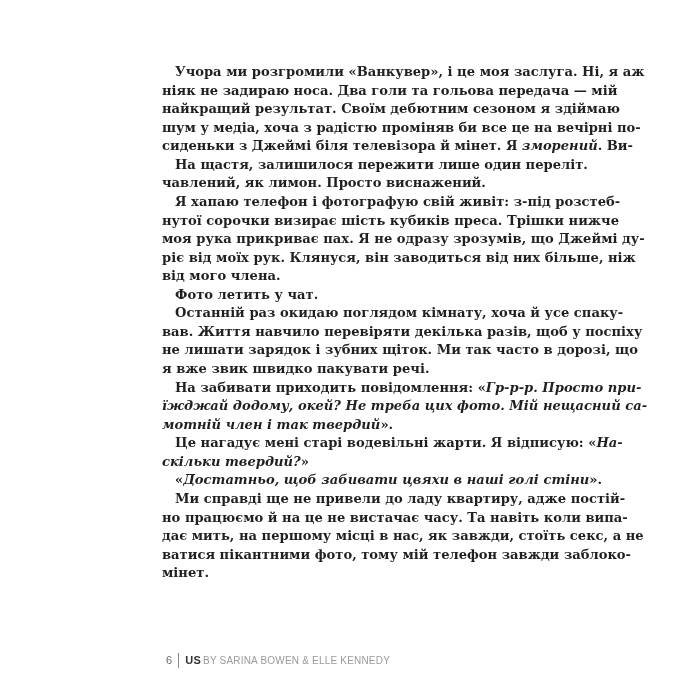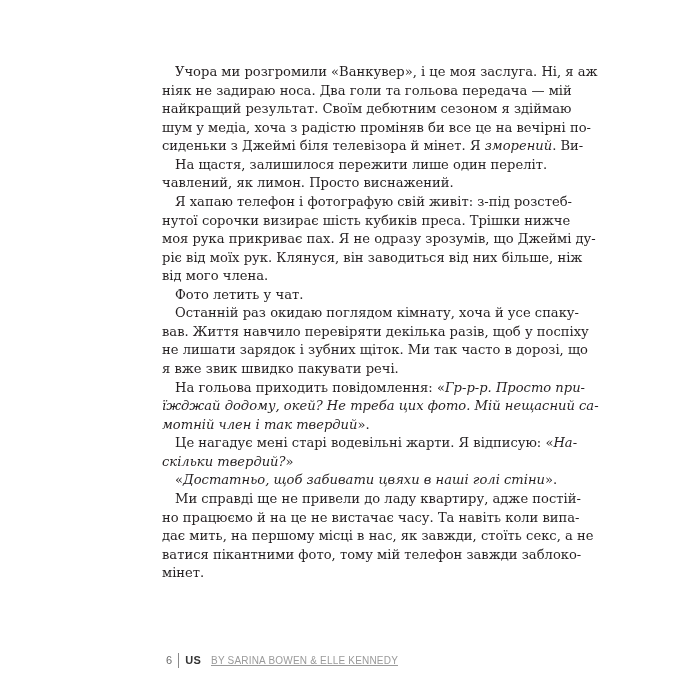--- a/index.html
+++ b/index.html
@@ -21,20 +21,21 @@
     }
     .text-block {
       position: absolute;
       left: 162px;
       top: 63px;
       width: 371px;
       font-family: "DejaVu Serif", "Liberation Serif", serif;
       font-size: 13.1px;
       line-height: 18.57px;
       color: #231f20;
+      font-weight: bold;
     }
     .line {
       display: block;
       white-space: nowrap;
       text-align: justify;
       text-align-last: justify;
       height: 18.57px;
       overflow: visible;
     }
     .line.indent { padding-left: 13px; }
@@ -60,26 +61,25 @@
       display: inline-block;
       width: 1px;
       height: 15px;
       background: #8a8a8a;
       margin: 0 6px 0 6px;
     }
     .footer .short-title {
       font-weight: bold;
       color: #333333;
       font-size: 11px;
-      margin-right: 10px;
+      margin-right: 2px;
     }
     .footer .byline {
       color: #9a9a9a;
       font-size: 10px;
-      text-decoration: underline;
     }
   </style>
 </head>
 <body>
 
 <div class="page">
   <div class="text-block" id="text-block">
       <span class="line indent"><span>Учора ми розгромили «Ванкувер», і це моя заслуга. Ні, я аж</span></span>
       <span class="line"><span>ніяк не задираю носа. Два голи та гольова передача — мій</span></span>
       <span class="line"><span>найкращий результат. Своїм дебютним сезоном я здіймаю</span></span>
@@ -90,21 +90,21 @@
       <span class="line indent"><span>Я хапаю телефон і фотографую свій живіт: з-під розстеб-</span></span>
       <span class="line"><span>нутої сорочки визирає шість кубиків преса. Трішки нижче</span></span>
       <span class="line"><span>моя рука прикриває пах. Я не одразу зрозумів, що Джеймі ду-</span></span>
       <span class="line"><span>ріє від моїх рук. Клянуся, він заводиться від них більше, ніж</span></span>
       <span class="line last"><span>від мого члена.</span></span>
       <span class="line indent last"><span>Фото летить у чат.</span></span>
       <span class="line indent"><span>Останній раз окидаю поглядом кімнату, хоча й усе спаку-</span></span>
       <span class="line"><span>вав. Життя навчило перевіряти декілька разів, щоб у поспіху</span></span>
       <span class="line"><span>не лишати зарядок і зубних щіток. Ми так часто в дорозі, що</span></span>
       <span class="line last"><span>я вже звик швидко пакувати речі.</span></span>
-      <span class="line indent"><span>На гольова приходить повідомлення: «</span><i>Гр-р-р. Просто при-</i></span>
+      <span class="line indent"><span>На забивати приходить повідомлення: «</span><i>Гр-р-р. Просто при-</i></span>
       <span class="line"><span></span><i>їжджай додому, окей? Не треба цих фото. Мій нещасний са-</i></span>
       <span class="line last"><span></span><i>мотній член і так твердий</i><span>».</span></span>
       <span class="line indent"><span>Це нагадує мені старі водевільні жарти. Я відписую: «</span><i>На-</i></span>
       <span class="line last"><span></span><i>скільки твердий?</i><span>»</span></span>
       <span class="line indent last"><span>«</span><i>Достатньо, щоб забивати цвяхи в наші голі стіни</i><span>».</span></span>
       <span class="line indent"><span>Ми справді ще не привели до ладу квартиру, адже постій-</span></span>
       <span class="line"><span>но працюємо й на це не вистачає часу. Та навіть коли випа-</span></span>
       <span class="line"><span>дає мить, на першому місці в нас, як завжди, стоїть секс, а не</span></span>
       <span class="line"><span>ватися пікантними фото, тому мій телефон завжди заблоко-</span></span>
       <span class="line last"><span>мінет.</span></span>

